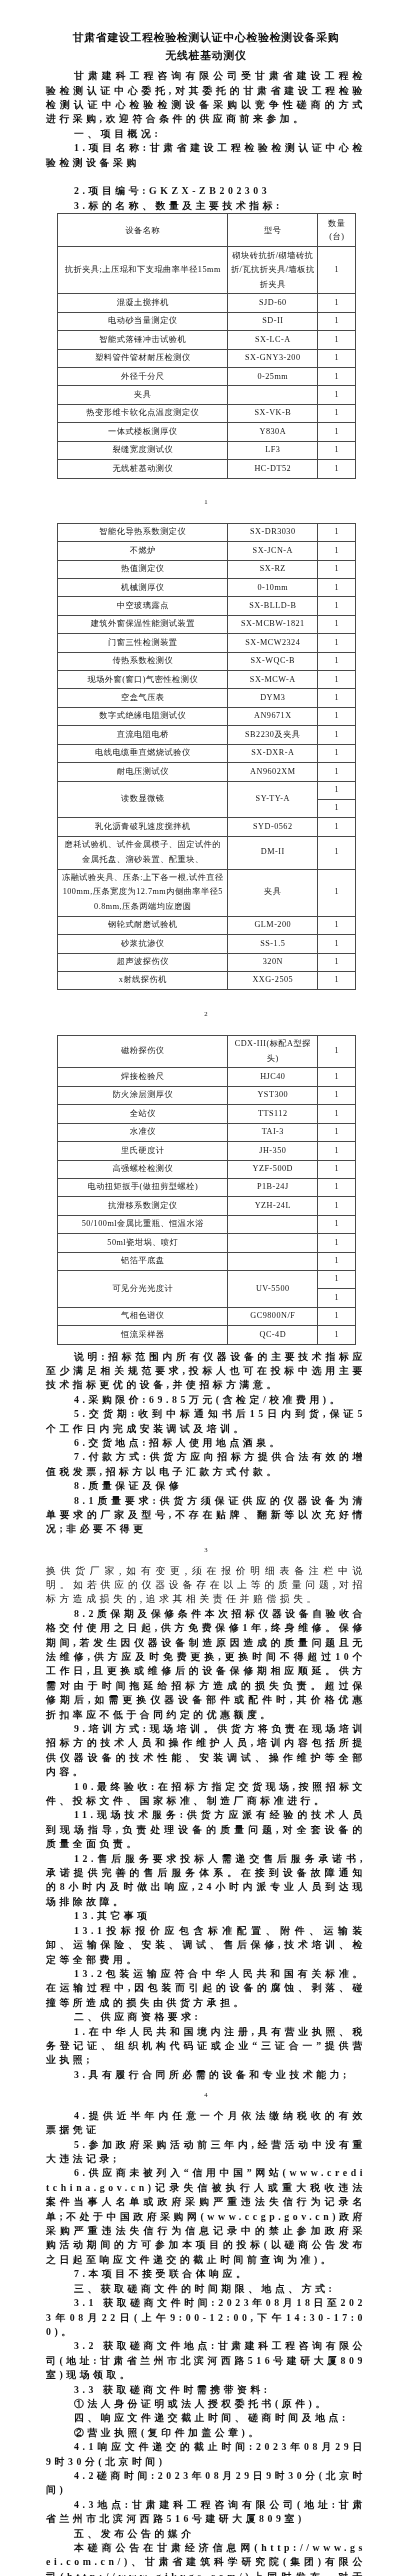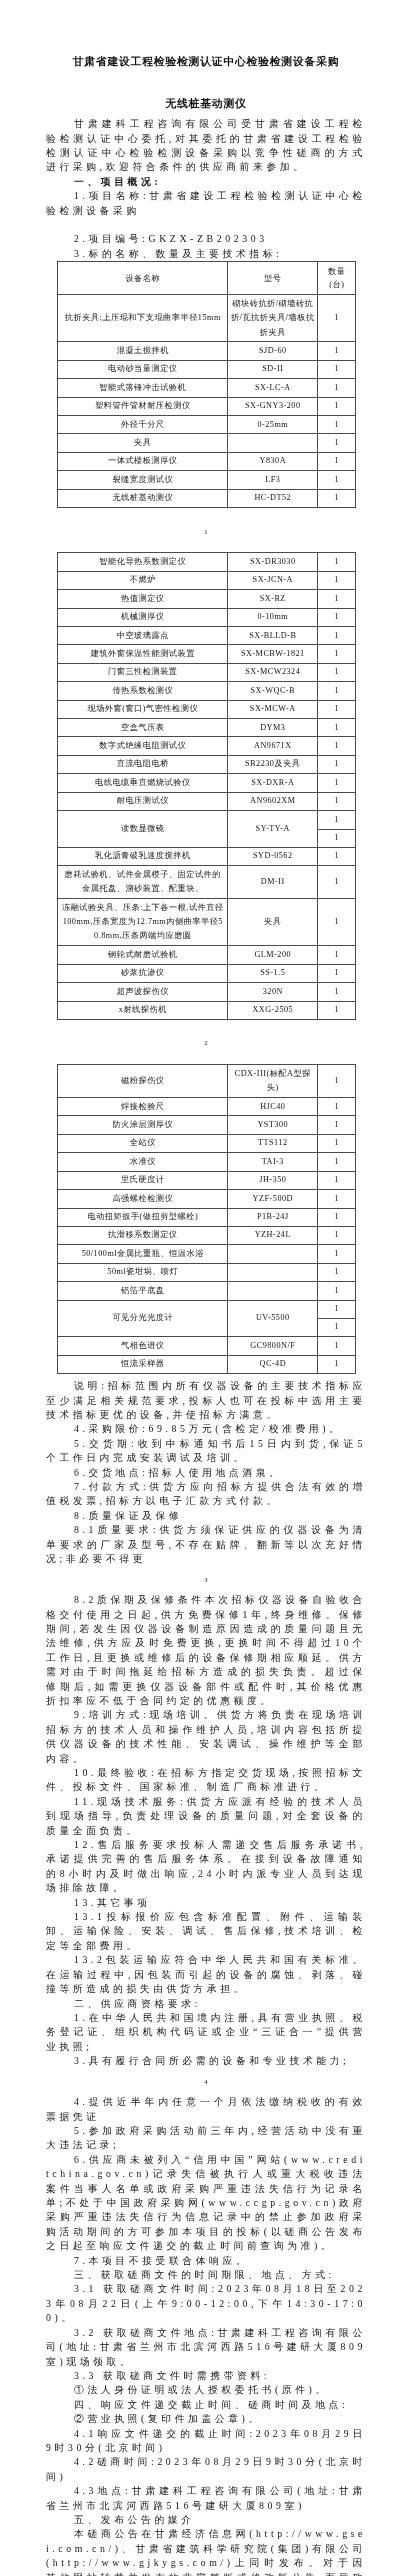--- a/index.html
+++ b/index.html
@@ -2,24 +2,24 @@
 <html style="font-size:8.2px"><head>
 <meta charset="utf-8">
 <style>
   html,body{margin:0;padding:0;background:#ffffff;}
   .doc{
     position:relative;
     width:412px;height:3122px;overflow:hidden;background:#ffffff;
     font-family:"Liberation Serif","DejaVu Serif",serif;color:#141414;
   }
   .content{padding:29px 46px 0 46px;}
-  .title-line{font-weight:bold;font-size:10.8px;line-height:17.5px;text-align:center;letter-spacing:0.8px;margin-top:24px;}
+  .title-line{font-weight:bold;font-size:10.8px;line-height:17.5px;text-align:center;letter-spacing:0.8px;}
   .title-block{margin-bottom:5.2px;}
   .para{margin:0;font-size:9.8px;line-height:14.4px;letter-spacing:3.6px;text-align:justify;word-break:break-all;}
-  .para.indent{text-indent:28px;}
+  .para.indent{text-indent:28px;font-weight:bold;}
   .para.cont{text-indent:0;}
   .para.bold{font-weight:bold;}
   .para.gap-after{margin-bottom:14.4px;}
   .pageno{text-align:center;font-size:6.7px;line-height:10.3px;margin:8.2px 0;color:#141414;letter-spacing:0;}
   .pageno.table-gap{margin:18.5px 0 15.5px 0;}
   table.equip{border-collapse:collapse;width:298px;margin-left:11.3px;table-layout:fixed;}
   table.equip col.c-name{width:170px;}
   table.equip col.c-model{width:90px;}
   table.equip col.c-qty{width:38px;}
   .equip th,.equip td{
@@ -90,20 +90,25 @@
             <td>外径千分尺</td>
             <td>0-25mm</td>
             <td>1</td>
           </tr>
           <tr>
             <td>夹具</td>
             <td></td>
             <td>1</td>
           </tr>
           <tr>
+            <td>热变形维卡软化点温度测定仪</td>
+            <td>SX-VK-B</td>
+            <td>1</td>
+          </tr>
+          <tr>
             <td>一体式楼板测厚仪</td>
             <td>Y830A</td>
             <td>1</td>
           </tr>
           <tr>
             <td>裂缝宽度测试仪</td>
             <td>LF3</td>
             <td>1</td>
           </tr>
           <tr>
@@ -335,20 +340,21 @@
         <p class="para indent">5.交货期:收到中标通知书后15日内到货,保证5个工作日内完成安装调试及培训。</p>
         <p class="para indent">6.交货地点:招标人使用地点酒泉。</p>
         <p class="para indent">7.付款方式:供货方应向招标方提供合法有效的增值税发票,招标方以电子汇款方式付款。</p>
         <p class="para indent">8.质量保证及保修</p>
         <p class="para indent">8.1质量要求:供货方须保证供应的仪器设备为清单要求的厂家及型号,不存在贴牌、翻新等以次充好情况;非必要不得更</p>
       </div>
 
     <div class="pageno">3</div>
 
     <div>
+        <p class="para cont">换供货厂家,如有变更,须在报价明细表备注栏中说明。如若供应的仪器设备存在以上等的质量问题,对招标方造成损失的,追求其相关责任并赔偿损失。</p>
         <p class="para indent">8.2质保期及保修条件本次招标仪器设备自验收合格交付使用之日起,供方免费保修1年,终身维修。保修期间,若发生因仪器设备制造原因造成的质量问题且无法维修,供方应及时免费更换,更换时间不得超过10个工作日,且更换或维修后的设备保修期相应顺延。供方需对由于时间拖延给招标方造成的损失负责。超过保修期后,如需更换仪器设备部件或配件时,其价格优惠折扣率应不低于合同约定的优惠额度。</p>
         <p class="para indent">9.培训方式:现场培训。供货方将负责在现场培训招标方的技术人员和操作维护人员,培训内容包括所提供仪器设备的技术性能、安装调试、操作维护等全部内容。</p>
         <p class="para indent">10.最终验收:在招标方指定交货现场,按照招标文件、投标文件、国家标准、制造厂商标准进行。</p>
         <p class="para indent">11.现场技术服务:供货方应派有经验的技术人员到现场指导,负责处理设备的质量问题,对全套设备的质量全面负责。</p>
         <p class="para indent">12.售后服务要求投标人需递交售后服务承诺书,承诺提供完善的售后服务体系。在接到设备故障通知的8小时内及时做出响应,24小时内派专业人员到达现场排除故障。</p>
         <p class="para indent">13.其它事项</p>
         <p class="para indent">13.1投标报价应包含标准配置、附件、运输装卸、运输保险、安装、调试、售后保修,技术培训、检定等全部费用。</p>
         <p class="para indent">13.2包装运输应符合中华人民共和国有关标准。在运输过程中,因包装而引起的设备的腐蚀、剥落、碰撞等所造成的损失由供货方承担。</p>
         <p class="para indent">二、供应商资格要求:</p>
         <p class="para indent">1.在中华人民共和国境内注册,具有营业执照、税务登记证、组织机构代码证或企业“三证合一”提供营业执照;</p>

